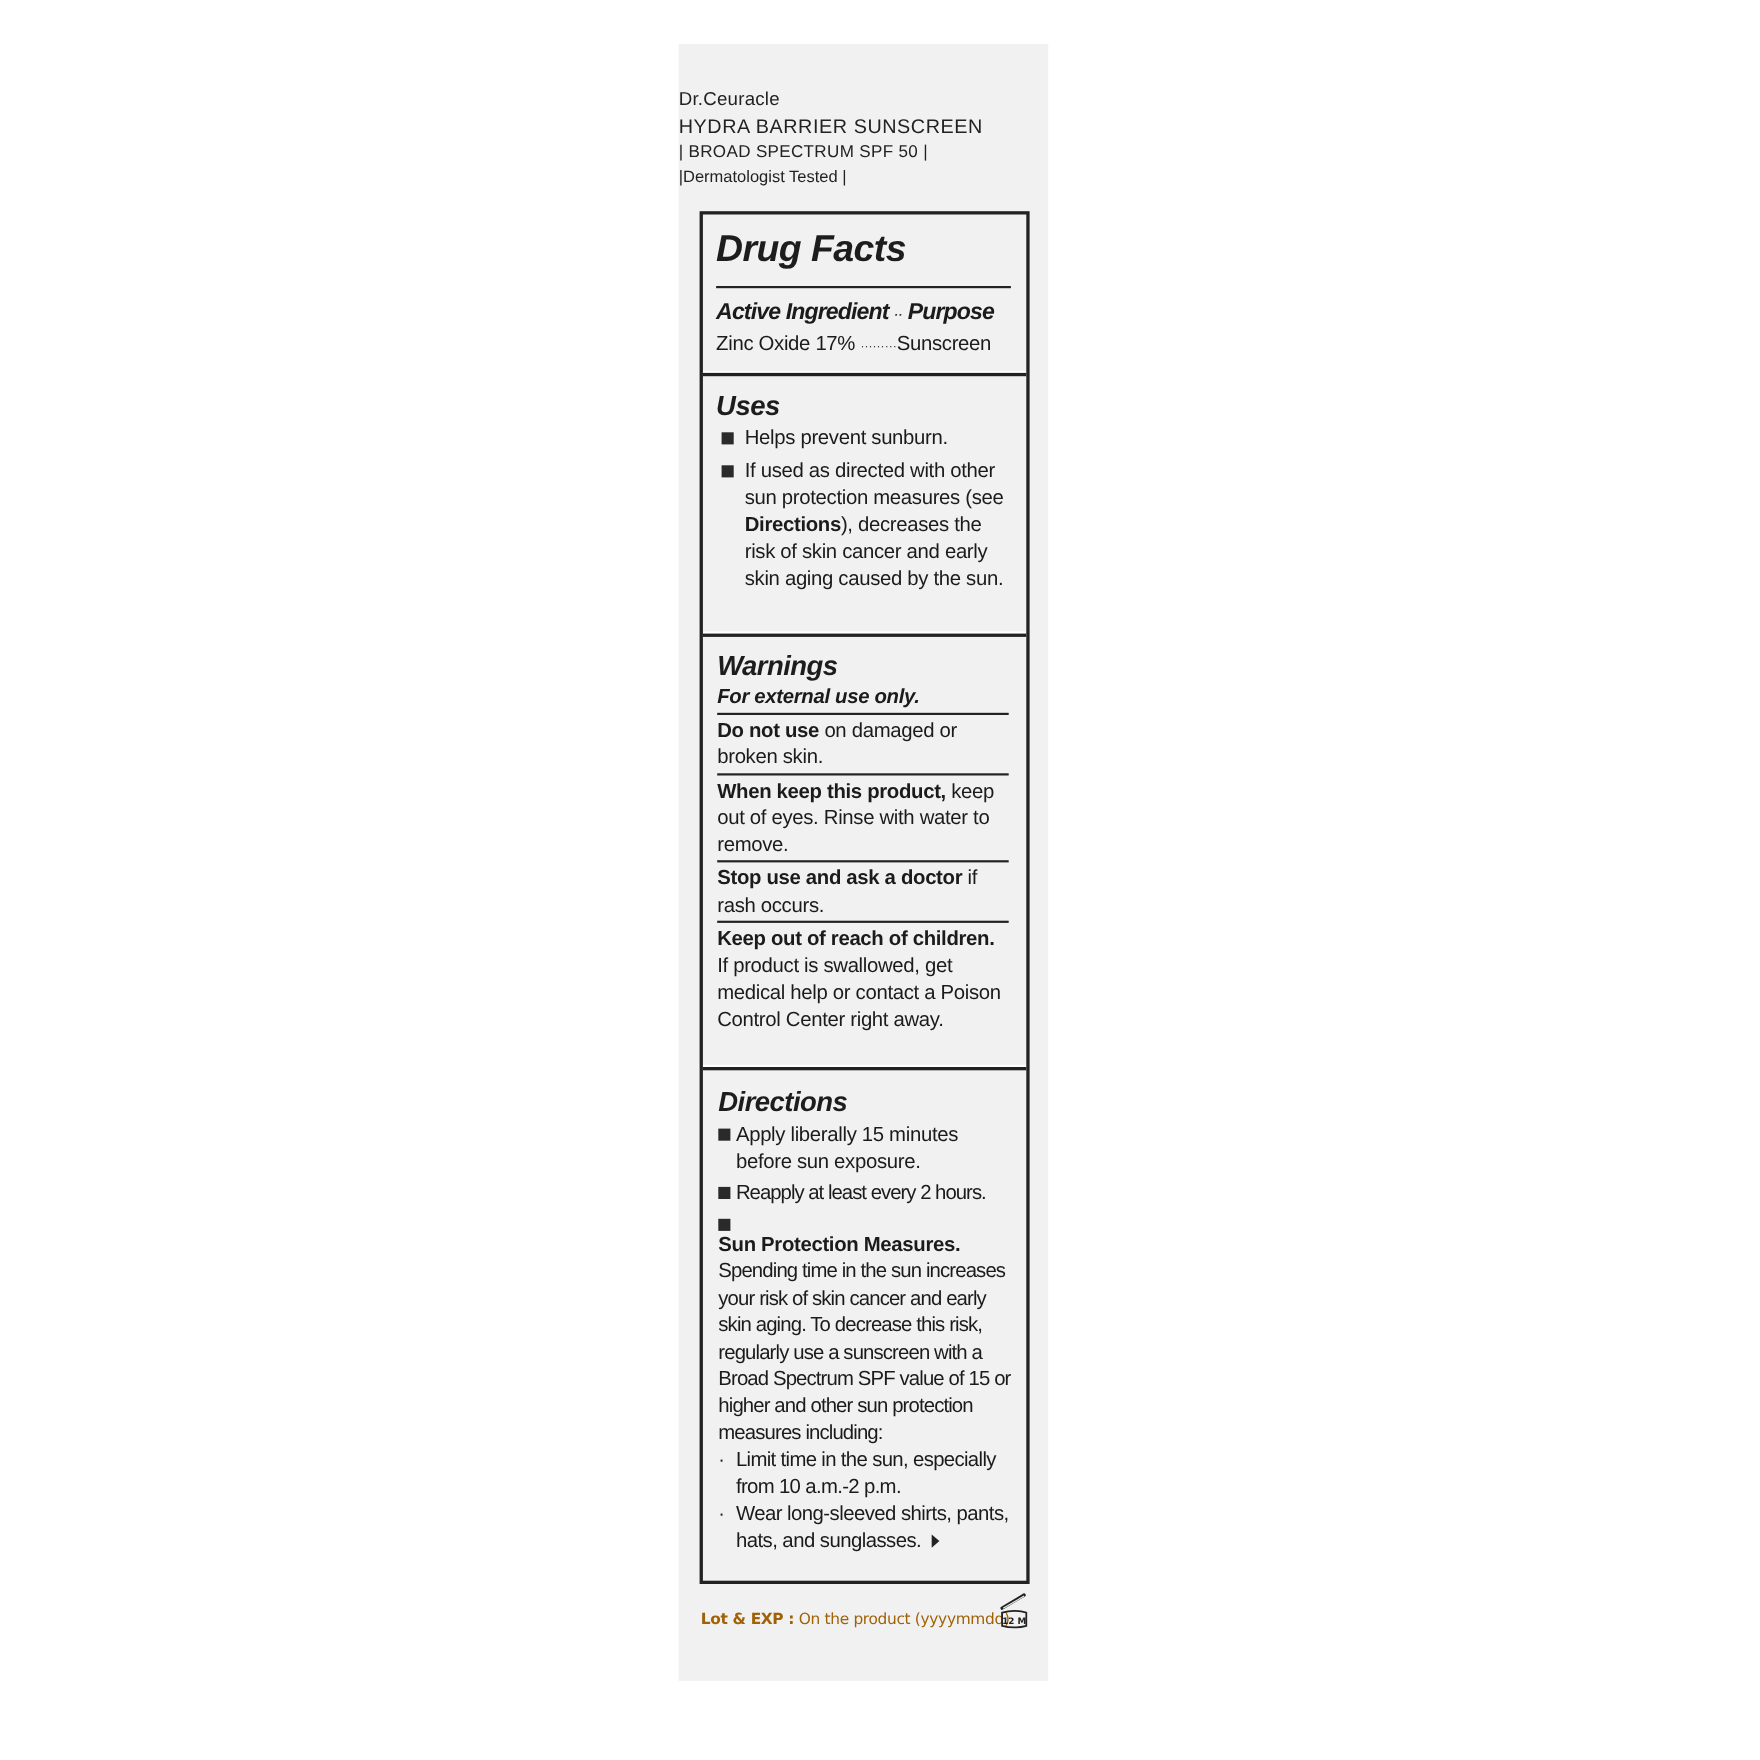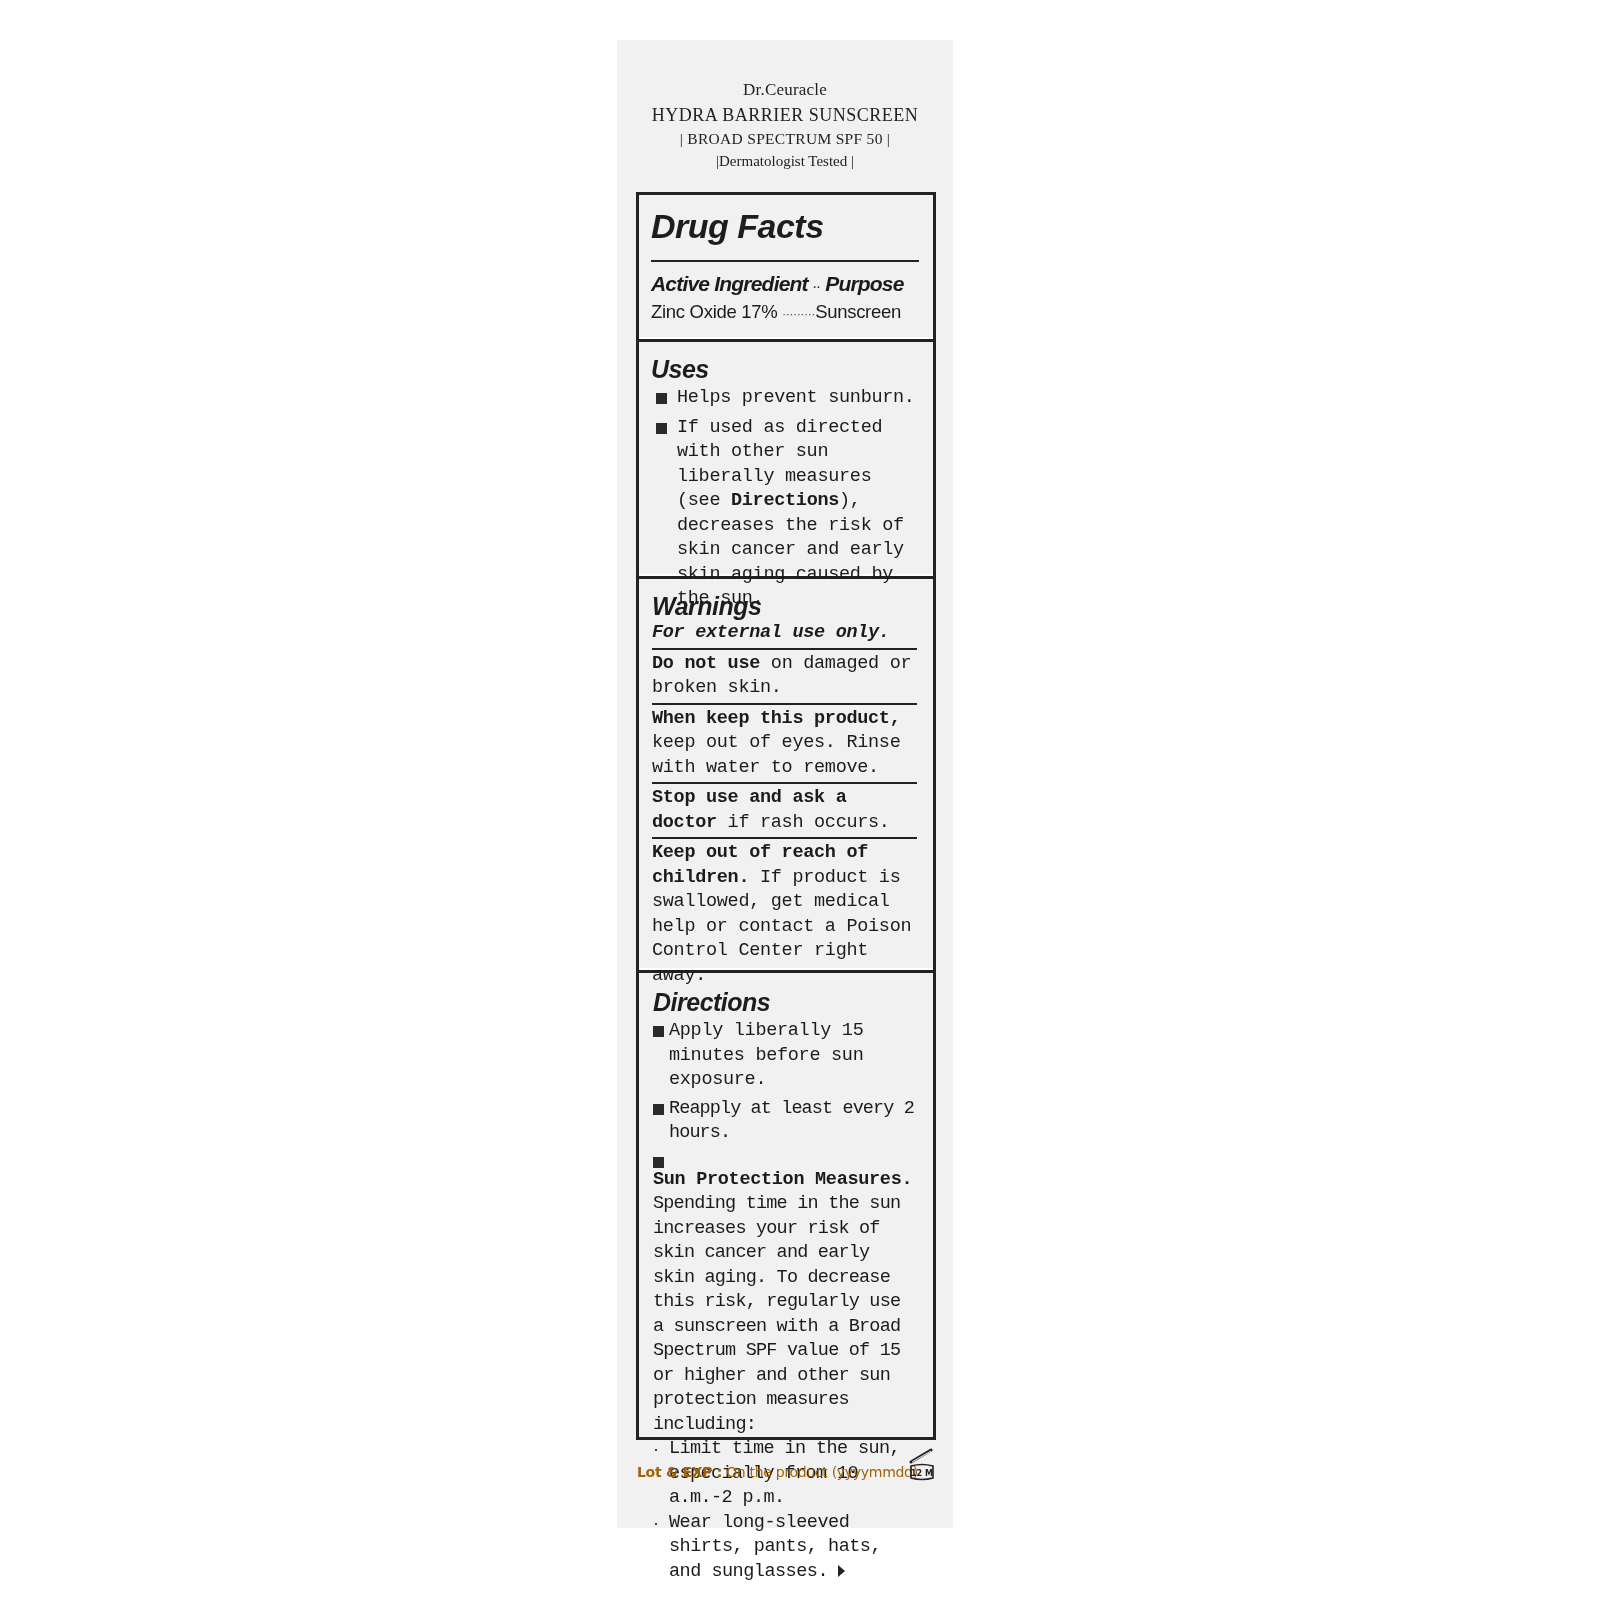--- a/index.html
+++ b/index.html
@@ -5,22 +5,22 @@
   html, body { margin:0; padding:0; }
   body {
     width:1600px; height:1600px; background:#ffffff; position:relative;
     font-family:"Liberation Sans", sans-serif; color:#1b1b1b;
   }
   .panel {
     position:absolute; left:617px; top:40px; width:336px; height:1488px;
     background:#f1f1f2;
   }
   .brand-header {
-    position:absolute; left:0; top:38px; width:336px; text-align:center;
-    font-family:Liberation Serif, serif; color:#222;
+    position:absolute; left:0; top:38px; width:336px; 
+    font-family:Liberation Sans, sans-serif; color:#222;
   }
   .brand-name { font-size:17px; line-height:24px; letter-spacing:0.2px; }
   .product-name { font-size:18px; line-height:26px; letter-spacing:0.5px; }
   .claim { font-size:15.5px; line-height:22px; letter-spacing:0.3px; }
   .claim2 { font-size:15px; line-height:22px; }
 
   .facts-box {
     position:absolute; left:19px; top:152px; width:300px; height:1248px;
     border:3px solid #222; box-sizing:border-box; background:#f1f1f2;
   }
@@ -40,21 +40,21 @@
     font-style:italic; font-weight:bold; font-size:25px; letter-spacing:-0.5px;
     line-height:30px; color:#1d1d1d;
   }
   .rule { height:2px; background:#222; }
   .ai-head {
     font-style:italic; font-weight:bold; font-size:21px; letter-spacing:-0.8px; line-height:26px;
   }
   .ai-row { font-size:18.5px; line-height:24px; letter-spacing:-0.3px; }
   .dots { font-size:11px; letter-spacing:0; color:#333; }
 
-  .txt { font-size:18.5px; line-height:24.5px; letter-spacing:-0.3px;font-family:Liberation Mono, monospace; }
+  .txt { font-size:18.5px; line-height:24.5px; letter-spacing:-0.3px; }
   .bold { font-weight:bold; }
   .bul-row { display:flex; align-items:flex-start; }
   .sq {
     flex:0 0 auto; width:11px; height:11px; background:#2a2a2a; margin-top:7px; margin-right:10px;
   }
   .dot-bul { flex:0 0 auto; width:16px; font-size:18px; line-height:24.5px; }
   .warn-block { border-bottom:2px solid #222; padding-bottom:2px; margin-bottom:2px; }
   .warn-block.nob { border-bottom:none; }
 
   .tri {
@@ -101,21 +101,21 @@
 
     <div class="section" style="top:147px; height:234px;">
       <div class="inner" style="top:12px; left:12px;">
         <div class="h-sec">Uses</div>
         <div class="bul-row" style="margin-top:2px; padding-left:5px;">
           <span class="sq"></span>
           <span class="txt">Helps prevent sunburn.</span>
         </div>
         <div class="bul-row" style="margin-top:5px; padding-left:5px;">
           <span class="sq"></span>
-          <span class="txt"><span>If used as directed with other sun liberally measures (see </span><span class="bold">Directions</span><span>), decreases the risk of skin cancer and early skin aging caused by the sun.</span></span>
+          <span class="txt"><span>If used as directed with other sun protection measures (see </span><span class="bold">Directions</span><span>), decreases the risk of skin cancer and early skin aging caused by the sun.</span></span>
         </div>
       </div>
     </div>
 
     <div class="section" style="top:384px; height:391px;">
       <div class="inner" style="top:12px; left:13px; right:16px;">
         <div class="h-sec">Warnings</div>
         <div class="warn-block">
           <span class="txt bold" style="font-style:italic;">For external use only.</span>
         </div>

